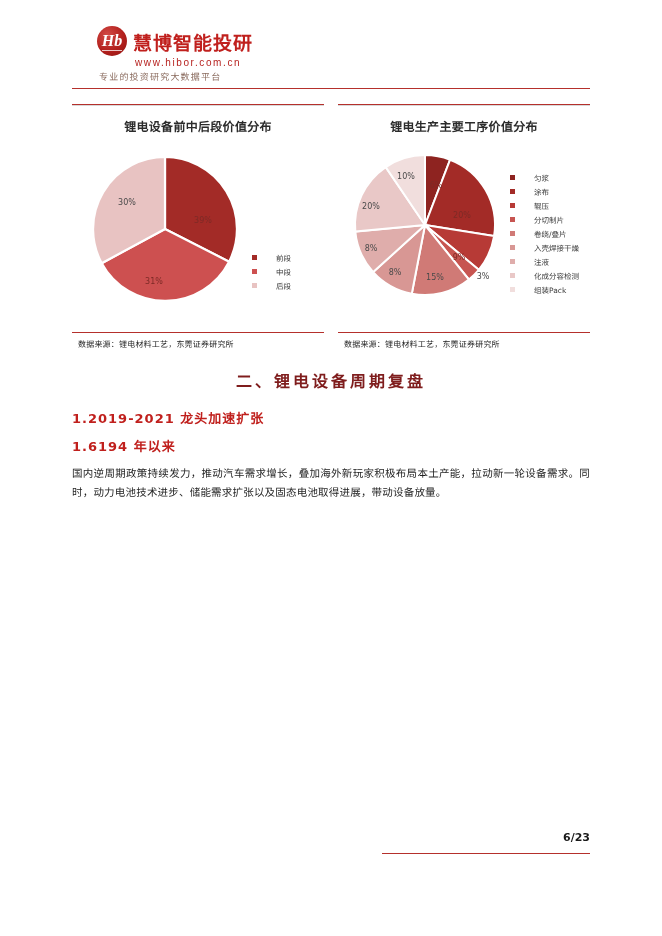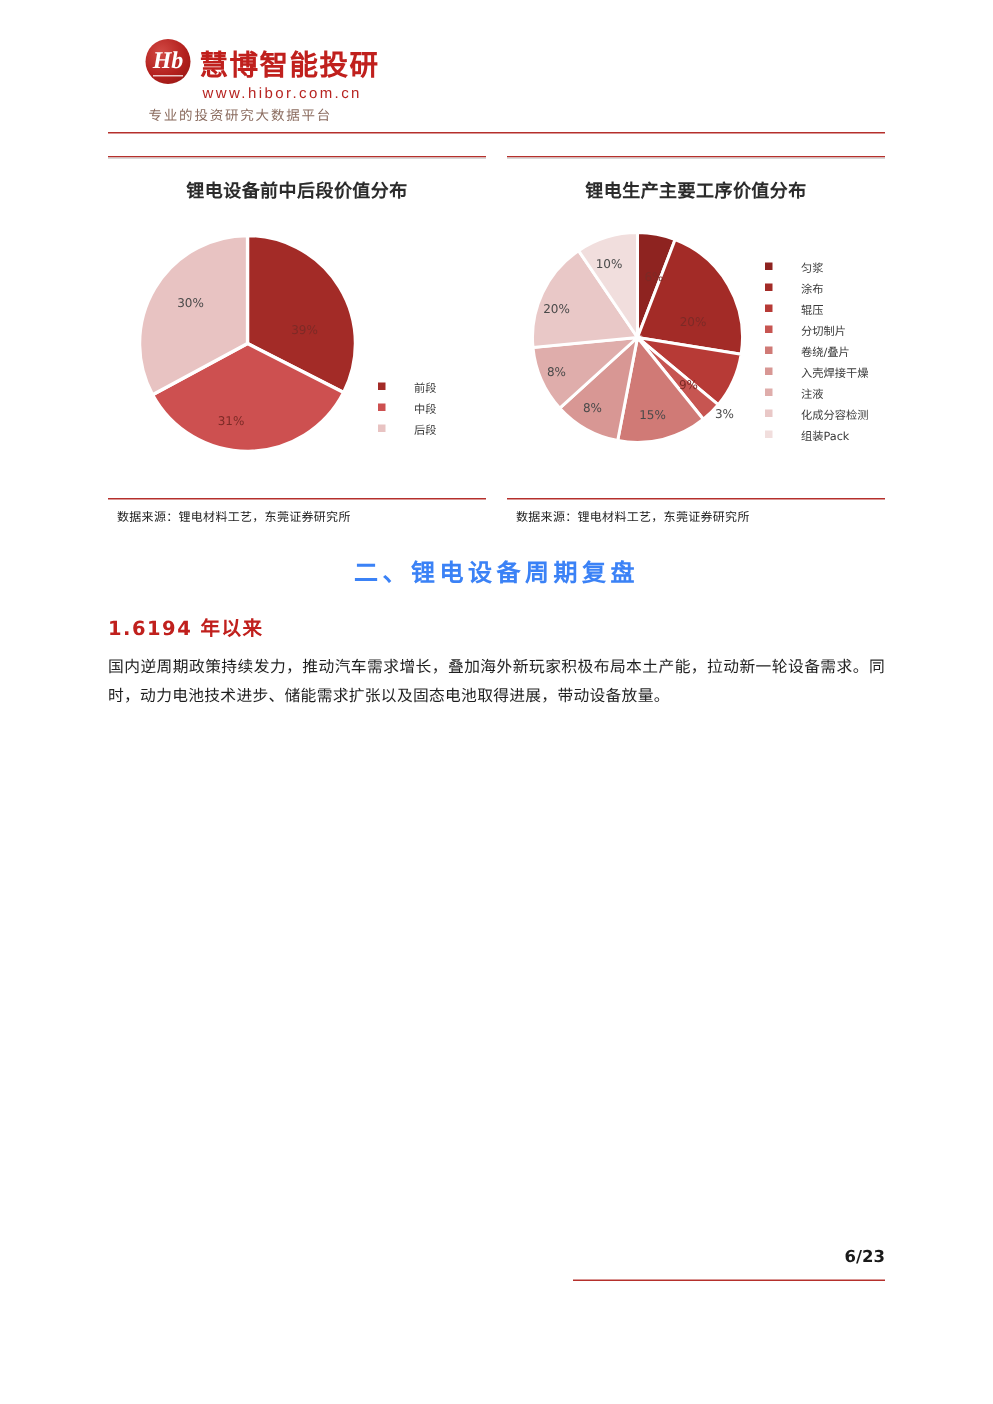--- a/index.html
+++ b/index.html
@@ -206,21 +206,21 @@
     position: absolute;
     left: 72px;
     top: 368px;
     width: 518px;
   }
   .section-title {
     text-align: center;
     font-family: Liberation Sans, sans-serif;
     font-size: 16px;
     font-weight: bold;
-    color: #3b82f6;
+    color: #7f1d1d;
     letter-spacing: 3px;
     margin: 0 0 16px 0;
   }
   .sub-title {
     font-family: "DejaVu Sans", sans-serif;
     font-size: 13px;
     font-weight: bold;
     color: #c0201d;
     letter-spacing: 1px;
     margin: 0 0 9px 0;
@@ -391,20 +391,21 @@
       </div>
       <div class="panel-rule-bottom"></div>
       <div class="panel-source">数据来源：锂电材料工艺，东莞证券研究所</div>
     </div>
 
   </div>
 
   <div class="content">
     <h2 class="section-title">二、锂电设备周期复盘</h2>
 
+    <h3 class="sub-title">1.2019-2021 龙头加速扩张</h3>
 
 
     <h3 class="sub-title">1.6194 年以来</h3>
     <p class="para">国内逆周期政策持续发力，推动汽车需求增长，叠加海外新玩家积极布局本土产能，拉动新一轮设备需求。同时，动力电池技术进步、储能需求扩张以及固态电池取得进展，带动设备放量。</p>
   </div>
 
   <div class="footer-page">6/23</div>
   <div class="footer-rule"></div>
 
 </div>

